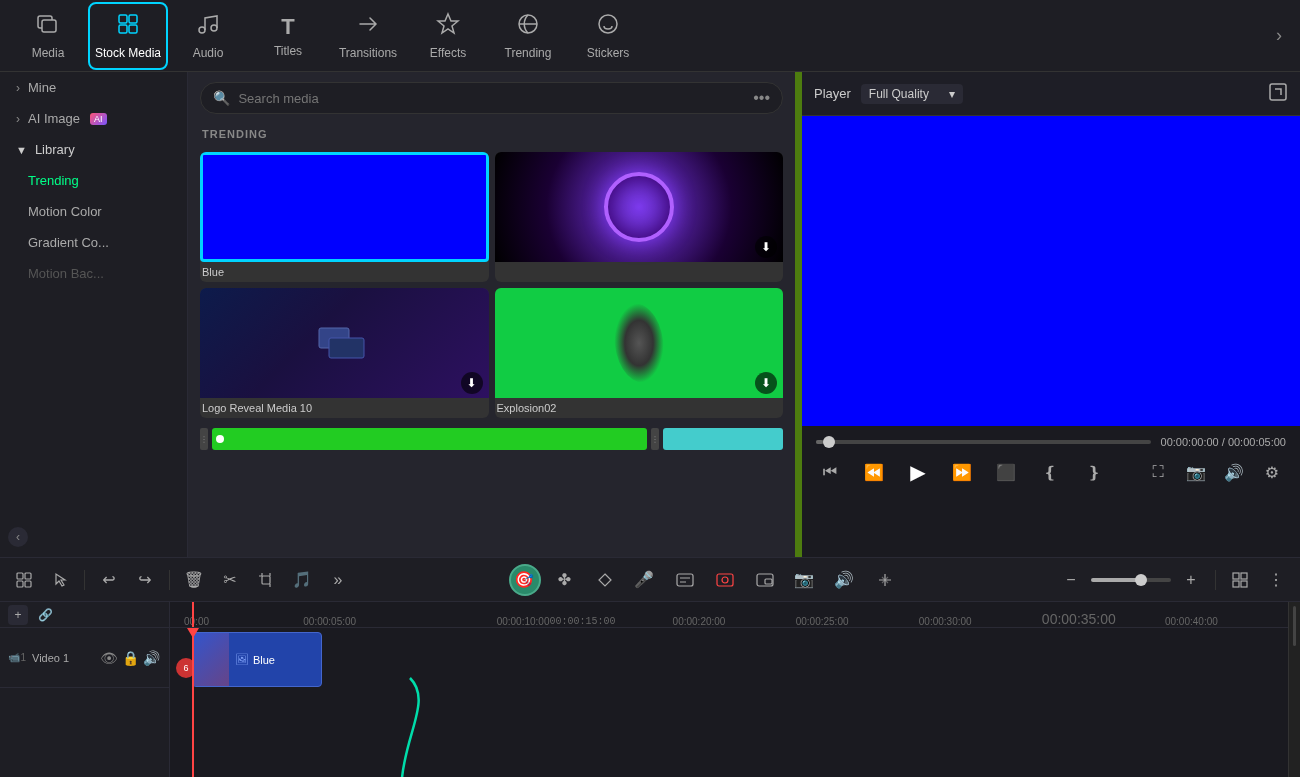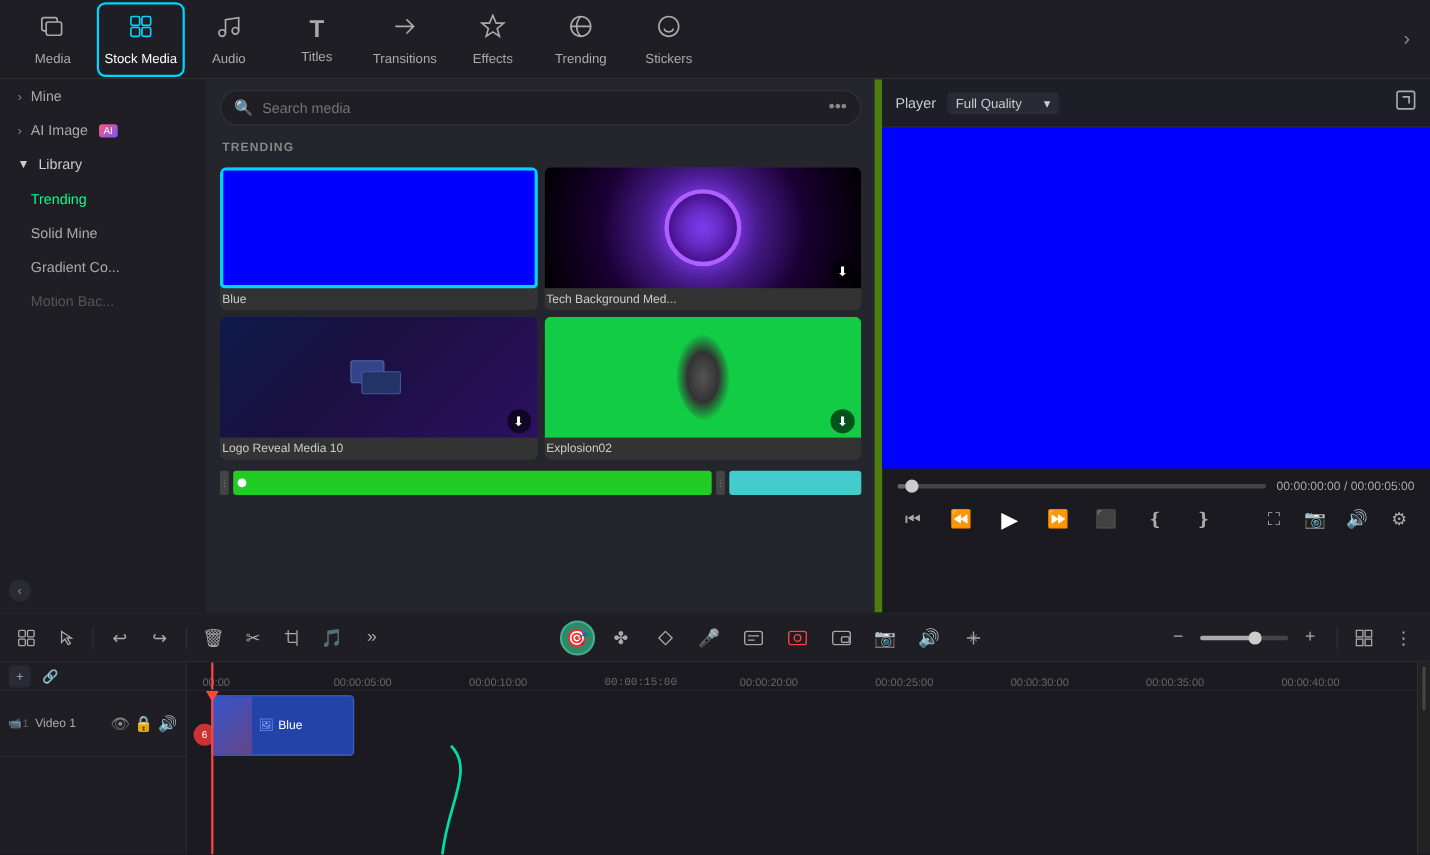--- a/index.html
+++ b/index.html
@@ -466,21 +466,21 @@
 
     <div class="sidebar-section-label">
       <span style="font-size:11px;">▼</span>
       <span>Library</span>
     </div>
 
     <div class="sidebar-item sub active">
       <span>Trending</span>
     </div>
     <div class="sidebar-item sub">
-      <span>Solid Mine</span>
+      <span>Motion Color</span>
     </div>
     <div class="sidebar-item sub">
       <span>Gradient Co...</span>
     </div>
     <div class="sidebar-item sub dimmed">
       <span>Motion Bac...</span>
     </div>
 
     <div style="margin-top:auto; padding: 10px 8px;">
       <div style="width:20px;height:20px;background:#2a2a35;border-radius:50%;display:flex;align-items:center;justify-content:center;cursor:pointer;">
@@ -503,21 +503,20 @@
       <div class="media-card">
         <div class="media-card-thumb thumb-blue" style="height:110px;border:3px solid #00d4ff;border-radius:4px;"></div>
         <div class="media-card-label">Blue</div>
       </div>
 
       <div class="media-card">
         <div class="media-card-thumb thumb-tech" style="height:110px;">
           <div class="thumb-tech-ring"></div>
         </div>
         <div class="download-icon">⬇</div>
-        <div class="media-card-label">Tech Background Med...</div>
       </div>
 
       <div class="media-card">
         <div class="media-card-thumb thumb-logo" style="height:110px;">
           <div class="thumb-logo-content">
             <svg width="60" height="40" viewBox="0 0 60 40">
                 <rect x="5" y="5" width="30" height="20" rx="2" fill="#334488" stroke="#5566aa" stroke-width="1"></rect>
                 <rect x="15" y="15" width="35" height="20" rx="2" fill="#223366" stroke="#4455aa" stroke-width="1"></rect>
               </svg>
           </div>
@@ -719,26 +718,26 @@
     </div>
 
     <div style="flex:1;display:flex;flex-direction:column;overflow:hidden;position:relative;">
 
       <div style="height:26px;background:#1a1a20;border-bottom:1px solid #2a2a35;display:flex;align-items:center;overflow:hidden;position:relative;">
         <div style="position:absolute;left:22px;top:0;bottom:0;width:2px;background:#ff4444;z-index:5;"></div>
 
         <div style="display:flex;align-items:flex-end;height:100%;padding-left:10px;gap:0;overflow:hidden;">
           <div style="width:130px;text-align:left;font-size:10px;color:#666;padding-left:4px;">00:00</div>
           <div style="width:130px;text-align:left;font-size:10px;color:#666;">00:00:05:00</div>
-          <div style="width:130px;text-align:left;font-size:10px;color:#666;">00:00:10:00</div>
+          <div style="width:130px;text-align:right;font-size:10px;color:#666;">00:00:10:00</div>
           <div style="width:130px;text-align:left;font-size:10px;color:#666;font-family:Liberation Mono, monospace;">00:00:15:00</div>
           <div style="width:130px;text-align:left;font-size:10px;color:#666;">00:00:20:00</div>
           <div style="width:130px;text-align:left;font-size:10px;color:#666;">00:00:25:00</div>
           <div style="width:130px;text-align:left;font-size:10px;color:#666;">00:00:30:00</div>
-          <div style="width:130px;text-align:left;font-size:10px;color:#666;">00:00:35:00</div>
+          <div style="width:130px;text-align:left;font-size:14px;color:#666;">00:00:35:00</div>
           <div style="width:130px;text-align:left;font-size:10px;color:#666;">00:00:40:00</div>
         </div>
       </div>
 
       <div style="flex:1;background:#1a1a20;position:relative;overflow:hidden;">
 
         <div style="position:absolute;top:0;bottom:0;left:22px;width:2px;background:#ff4444;z-index:10;">
           <div style="position:absolute;top:0;left:-5px;width:0;height:0;border-left:6px solid transparent;border-right:6px solid transparent;border-top:10px solid #ff4444;"></div>
         </div>
 

